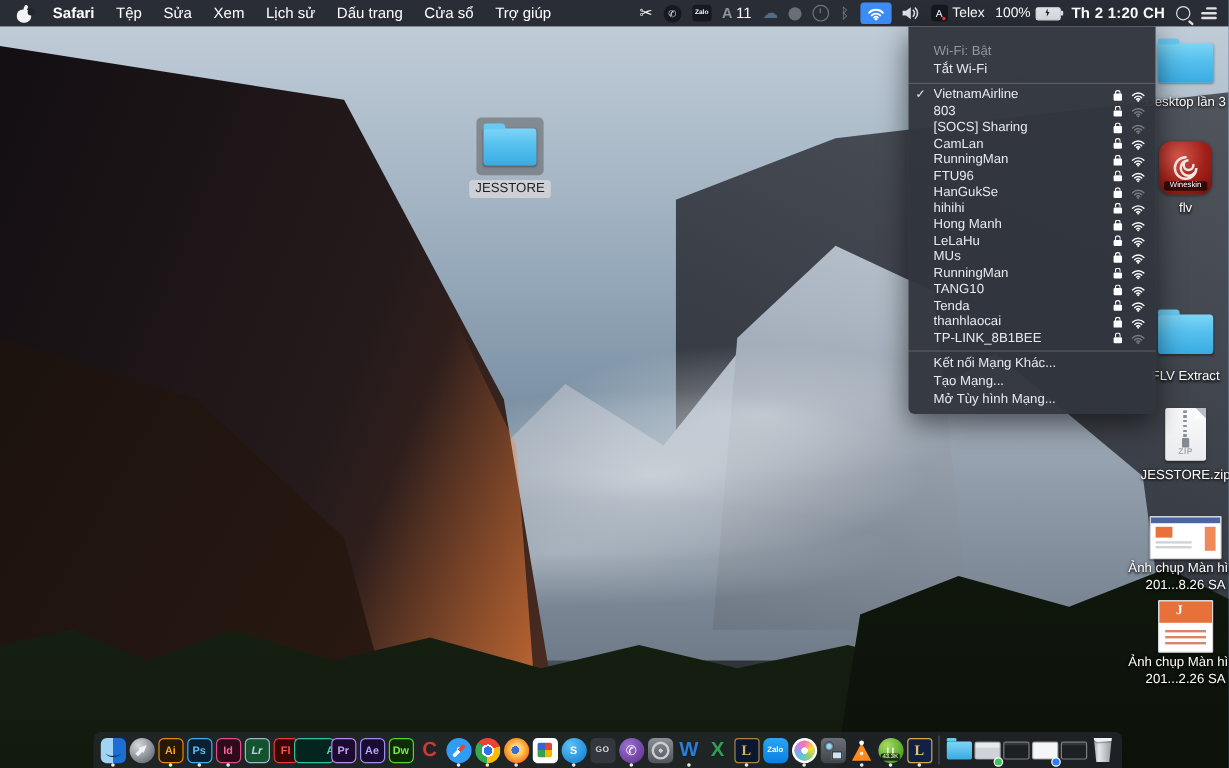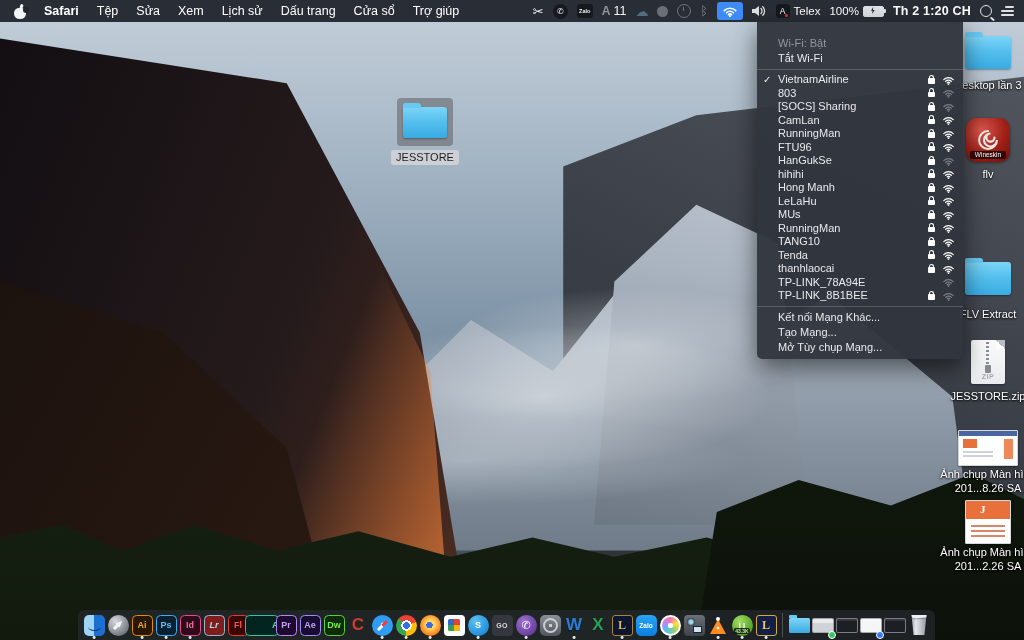--- a/index.html
+++ b/index.html
@@ -507,53 +507,39 @@
             <g fill="none" stroke="#fff" stroke-width="1.5" stroke-linecap="round" opacity="1">
               <path d="M2.2 5.4 A8 8 0 0 1 13.8 5.4"></path>
               <path d="M4.4 7.6 A5 5 0 0 1 11.6 7.6"></path>
               <path d="M6.4 9.4 A2.3 2.3 0 0 1 9.6 9.4"></path>
             </g>
             <circle cx="8" cy="10.9" r="1.1" fill="#fff" opacity="1"></circle>
           </svg>
         </span>
       </div>
       <div class="net-row">
-        <span class="nm">TP-LINK_78A94E</span>
-        <span class="lock-gap"></span>
-        <span class="wsig">
-          <svg width="13" height="10.14" viewBox="0 0 16 12">
-            <g fill="none" stroke="#fff" stroke-width="1.5" stroke-linecap="round" opacity="0.35">
-              <path d="M2.2 5.4 A8 8 0 0 1 13.8 5.4"></path>
-              <path d="M4.4 7.6 A5 5 0 0 1 11.6 7.6"></path>
-              <path d="M6.4 9.4 A2.3 2.3 0 0 1 9.6 9.4"></path>
-            </g>
-            <circle cx="8" cy="10.9" r="1.1" fill="#fff" opacity="0.35"></circle>
-          </svg>
-        </span>
-      </div>
-      <div class="net-row">
         <span class="nm">TP-LINK_8B1BEE</span>
         <span class="lock"></span>
         <span class="wsig">
           <svg width="13" height="10.14" viewBox="0 0 16 12">
             <g fill="none" stroke="#fff" stroke-width="1.5" stroke-linecap="round" opacity="0.35">
               <path d="M2.2 5.4 A8 8 0 0 1 13.8 5.4"></path>
               <path d="M4.4 7.6 A5 5 0 0 1 11.6 7.6"></path>
               <path d="M6.4 9.4 A2.3 2.3 0 0 1 9.6 9.4"></path>
             </g>
             <circle cx="8" cy="10.9" r="1.1" fill="#fff" opacity="0.35"></circle>
           </svg>
         </span>
       </div>
     </div>
   <div class="wm-sep"></div>
   <div id="wifi-actions">
       <div class="wm-item">Kết nối Mạng Khác...</div>
       <div class="wm-item">Tạo Mạng...</div>
-      <div class="wm-item">Mở Tùy chụp Mạng...</div>
+      <div class="wm-item">Mở Tùy hình Mạng...</div>
     </div>
 </div>
 
 <div class="dock" id="dock">
     <div class="dock-item">
       <div class="tile k-finder"></div>
       <span class="dock-dot"></span>
     </div>
     <div class="dock-item">
       <div class="tile k-launchpad"></div>
@@ -564,21 +550,21 @@
     </div>
     <div class="dock-item">
       <div class="tile k-adobe" style="background: rgb(10, 31, 48); border-color: rgb(60, 174, 242); color: rgb(92, 194, 247);">Ps</div>
       <span class="dock-dot"></span>
     </div>
     <div class="dock-item">
       <div class="tile k-adobe" style="background: rgb(46, 10, 26); border-color: rgb(232, 74, 138); color: rgb(240, 106, 158);">Id</div>
       <span class="dock-dot"></span>
     </div>
     <div class="dock-item">
-      <div class="tile k-adobe" style="background: #7f1d1d; border-color: rgb(154, 182, 207); color: rgb(184, 212, 234); font-style: italic;">Lr</div>
+      <div class="tile k-adobe" style="background: #14532d; border-color: rgb(154, 182, 207); color: rgb(184, 212, 234); font-style: italic;">Lr</div>
     </div>
     <div class="dock-item">
       <div class="tile k-adobe" style="background: rgb(58, 5, 5); border-color: rgb(227, 58, 46); color: rgb(240, 90, 78);">Fl</div>
     </div>
     <div class="dock-item">
       <div class="tile k-adobe" style="background: rgb(4, 37, 31); border-color: rgb(46, 196, 160); color: rgb(79, 216, 184); padding-left: 32px;">Au</div>
     </div>
     <div class="dock-item">
       <div class="tile k-adobe" style="background: rgb(28, 11, 46); border-color: rgb(185, 135, 242); color: rgb(203, 162, 247);">Pr</div>
     </div>

